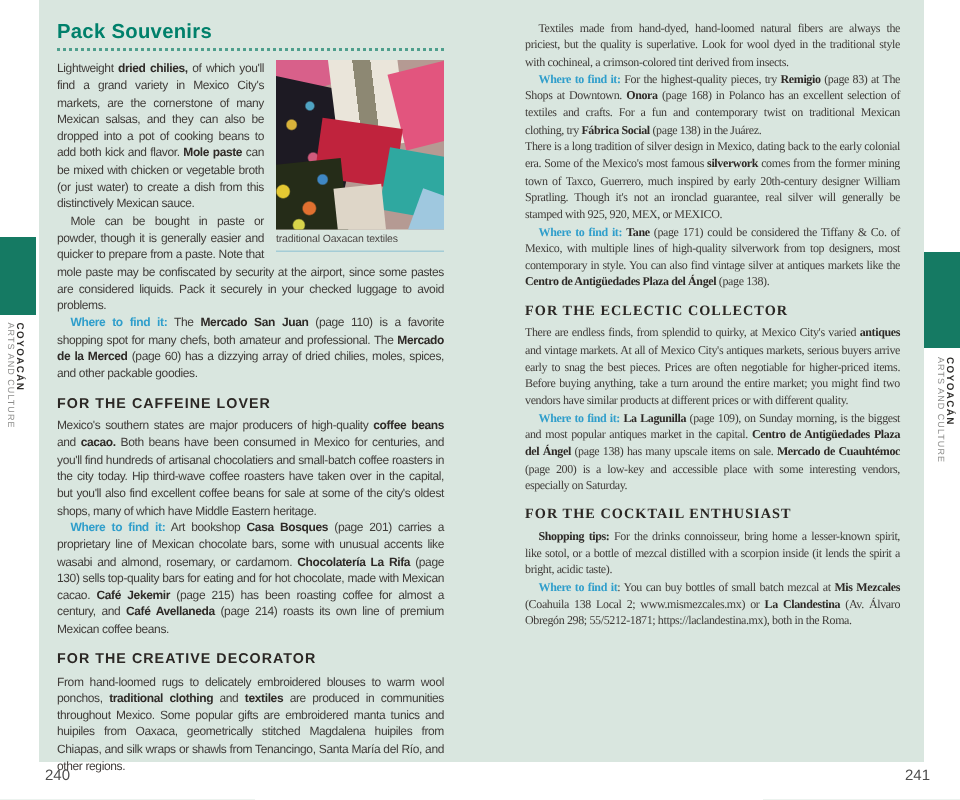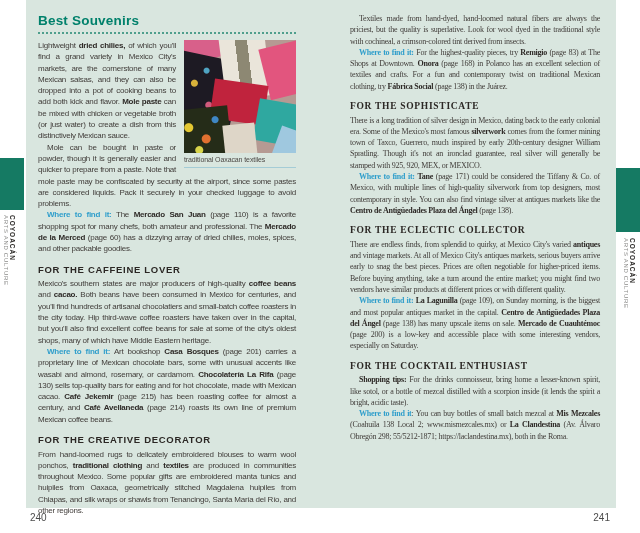--- a/index.html
+++ b/index.html
@@ -77,41 +77,41 @@
                           radial-gradient(circle at 40% 80%, #d8d44a 0 3.5px, transparent 4.5px); }
   .pc9 { left:40px; top:84px;   width:32px; height:34px; background:#ded6c8; transform:rotate(-6deg); }
   .pc7 { left:92px; top:90px;   width:32px; height:30px; background:#9fc8df; transform:rotate(20deg); }
   .photo-caption {
     font-size:7px; color:#4c4845; padding:3px 0 4px 0; letter-spacing:-0.1px;
     border-bottom:1.5px solid #a4ccd6;
   }
   
   .page-number { position:absolute; top:512px; font-size:10px; color:#4c4c4c; }
   .page-number.left  { left:30px; }
-  .page-number.right { right:30px; }
+  .page-number.right { right:20px; }
 </style>
 </head>
 <body>
 
 <div class="spread"></div>
 
 <div class="edge-tab left"></div>
 <div class="edge-text left">
   <span class="region">COYOACÁN</span>
   <span class="category">ARTS AND CULTURE</span>
 </div>
 
 <div class="edge-tab right"></div>
 <div class="edge-text right">
   <span class="region">COYOACÁN</span>
   <span class="category">ARTS AND CULTURE</span>
 </div>
 
 <div class="page-col left">
-  <div class="page-title">Best Souvenirs</div>
+  <div class="page-title">Pack Souvenirs</div>
   <div class="dotted-rule"></div>
 
   <div>
     <div class="photo-float">
       <div class="photo">
         <div class="pc8"></div>
           <div class="pc1"></div>
           <div class="pc2"></div>
         <div class="pc4"></div>
           <div class="pc3"></div>
@@ -139,21 +139,20 @@
   </div>
 </div>
 
 <div class="page-col right">
   <div>
     <p class="ind"><span>Textiles made from hand-dyed, hand-loomed natural fibers are always the priciest, but the quality is superlative. Look for wool dyed in the traditional style with cochineal, a crimson-colored tint derived from insects.</span></p>
     <p class="ind"><span class="seg-blue">Where to find it:</span><span> For the highest-quality pieces, try </span><span class="seg-b">Remigio</span><span> (page 83) at The Shops at Downtown. </span><span class="seg-b">Onora</span><span> (page 168) in Polanco has an excellent selection of textiles and crafts. For a fun and contemporary twist on traditional Mexican clothing, try </span><span class="seg-b">Fábrica Social</span><span> (page 138) in the Juárez.</span></p>
   </div>
 
   <div>
-    <div class="section-heading">FOR THE SOPHISTICATE</div>
     <p><span>There is a long tradition of silver design in Mexico, dating back to the early colonial era. Some of the Mexico's most famous </span><span class="seg-b">silverwork</span><span> comes from the former mining town of Taxco, Guerrero, much inspired by early 20th-century designer William Spratling. Though it's not an ironclad guarantee, real silver will generally be stamped with 925, 920, MEX, or MEXICO.</span></p>
     <p class="ind"><span class="seg-blue">Where to find it:</span><span> </span><span class="seg-b">Tane</span><span> (page 171) could be considered the Tiffany &amp; Co. of Mexico, with multiple lines of high-quality silverwork from top designers, most contemporary in style. You can also find vintage silver at antiques markets like the </span><span class="seg-b">Centro de Antigüedades Plaza del Ángel</span><span> (page 138).</span></p>
   </div>
 
   <div>
     <div class="section-heading">FOR THE ECLECTIC COLLECTOR</div>
     <p><span>There are endless finds, from splendid to quirky, at Mexico City's varied </span><span class="seg-b">antiques</span><span> and vintage markets. At all of Mexico City's antiques markets, serious buyers arrive early to snag the best pieces. Prices are often negotiable for higher-priced items. Before buying anything, take a turn around the entire market; you might find two vendors have similar products at different prices or with different quality.</span></p>
     <p class="ind"><span class="seg-blue">Where to find it:</span><span> </span><span class="seg-b">La Lagunilla</span><span> (page 109), on Sunday morning, is the biggest and most popular antiques market in the capital. </span><span class="seg-b">Centro de Antigüedades Plaza del Ángel</span><span> (page 138) has many upscale items on sale. </span><span class="seg-b">Mercado de Cuauhtémoc</span><span> (page 200) is a low-key and accessible place with some interesting vendors, especially on Saturday.</span></p>
   </div>
 

